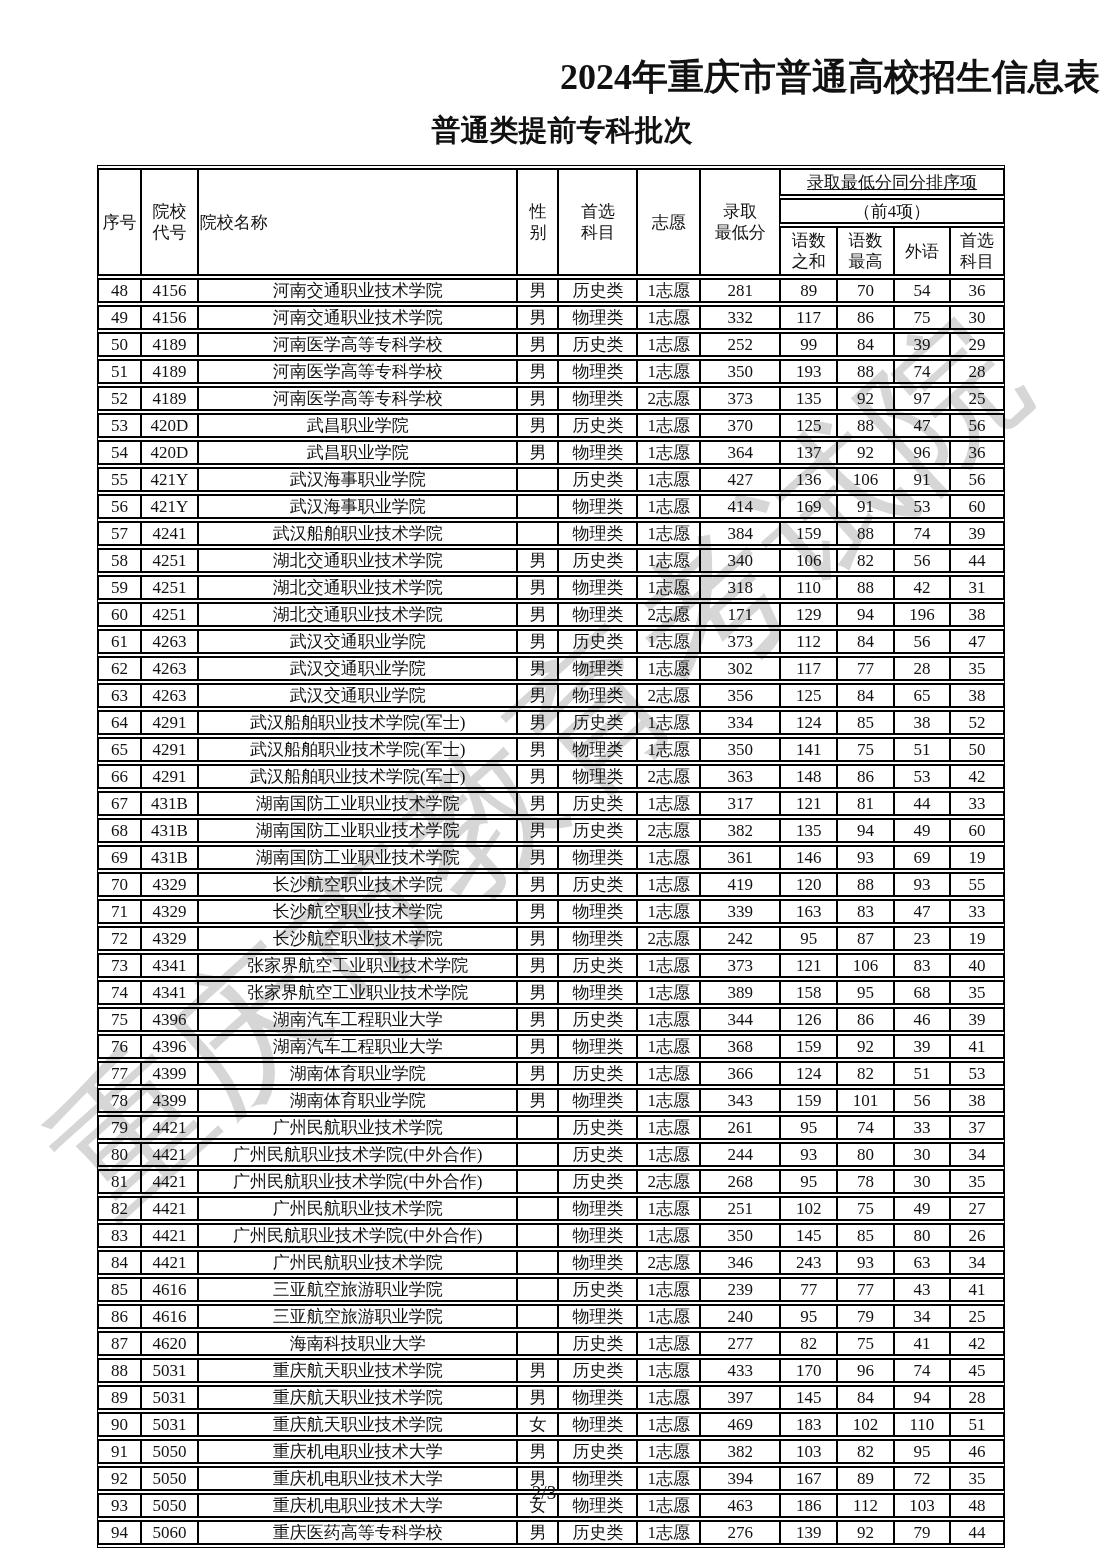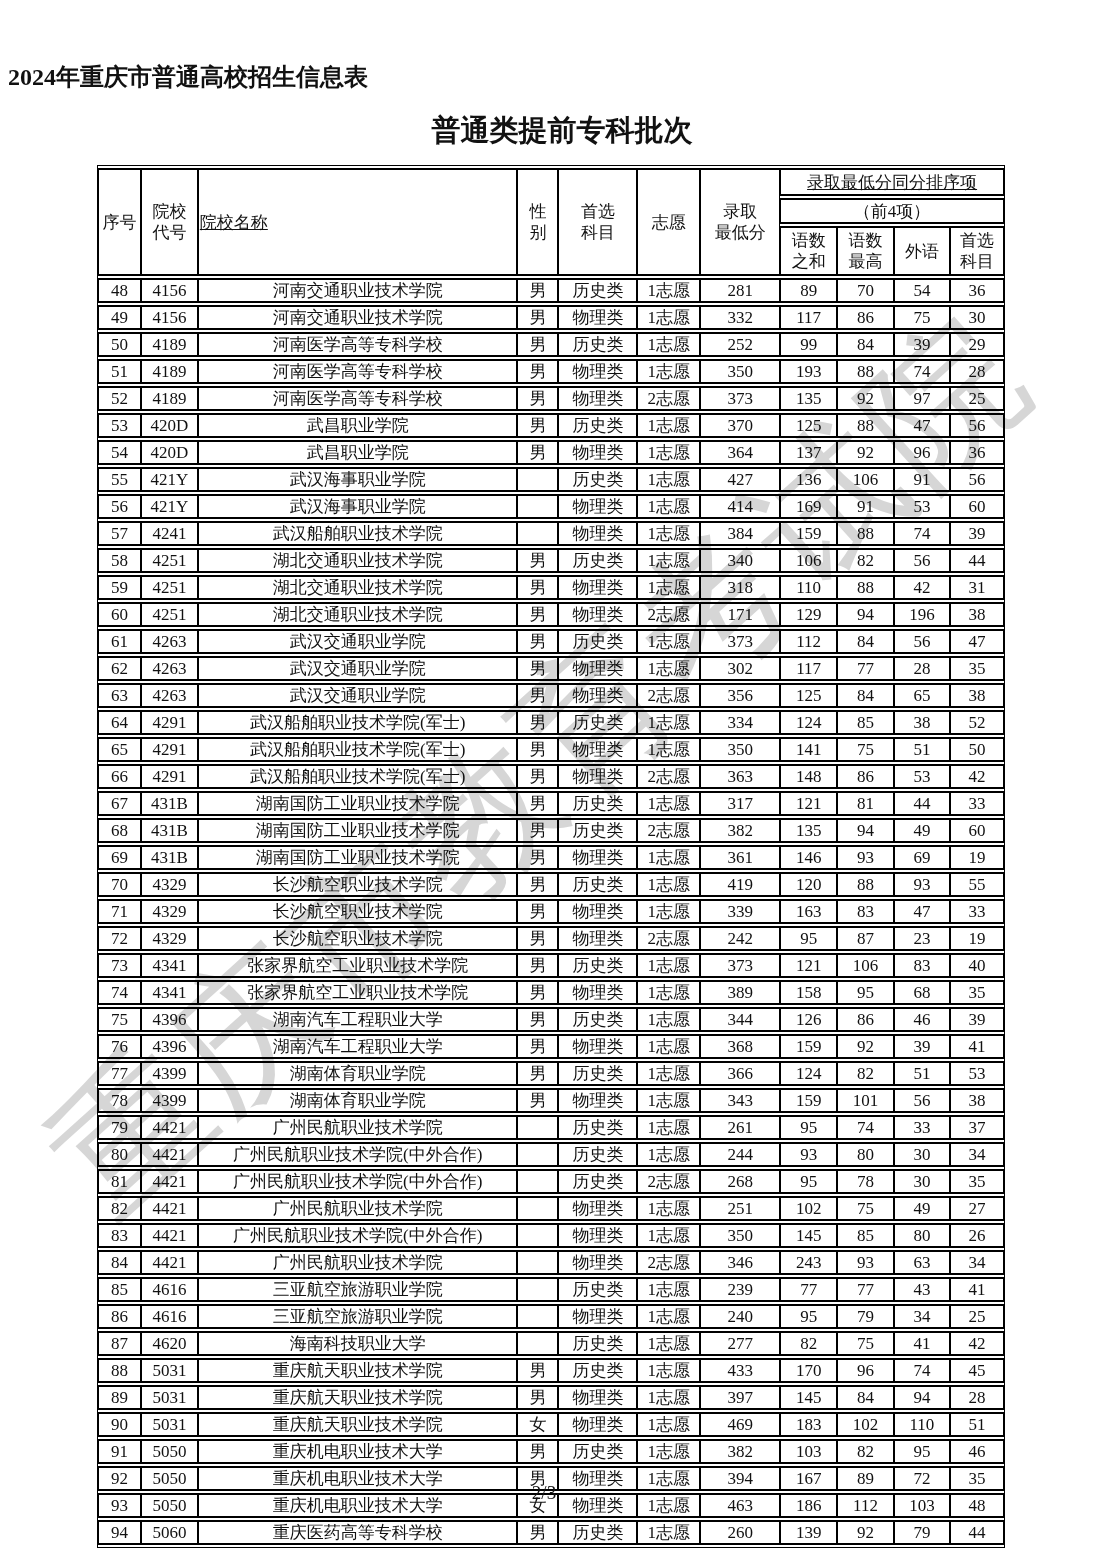--- a/index.html
+++ b/index.html
@@ -22,23 +22,23 @@
     text-align:center;
     transform:rotate(-42deg);
     transform-origin:center;
     font-size:150px;
     letter-spacing:6px;
     color:rgba(128,128,128,0.32);
     white-space:nowrap;
     pointer-events:none;
   }
   .title{
-    margin:55px 0 0 8px;
-    text-align:left;
-    font-size:24px;
+    margin:55px 0 0 0;
+    text-align:right;
+    font-size:36px;
     line-height:44px;
     font-weight:700;
   }
   .subtitle{
     margin:14px 0 0 0;
     text-align:center;
     font-size:29px;
     line-height:34px;
     font-weight:700;
     padding-left:24px;
@@ -67,21 +67,21 @@
     font-weight:normal;
   }
   .tbl th{white-space:pre-line;}
   .tbl td{height:19px;white-space:nowrap;}
   .h-group{height:24px;text-decoration:underline;}
   .h-sub{height:22px;}
   .h-cols{height:46px;}
   .al-l{text-align:left;}
   .al-r{text-align:right;padding-right:3px;}
   .pad{padding-left:4px;}
-  th.pad{text-align:left;text-decoration:underline;}
+  th.pad{text-align:left;}
   .pageno{
     position:absolute;
     left:0;
     right:12px;
     top:1482px;
     text-align:center;
     font-size:19px;
   }
 </style>
 </head>
@@ -734,21 +734,21 @@
           <td>103</td>
           <td>48</td>
         </tr>
         <tr>
           <td class="al-r">94</td>
           <td class="al-l">5060</td>
           <td class="al-l pad">重庆医药高等专科学校</td>
           <td>男</td>
           <td>历史类</td>
           <td>1志愿</td>
-          <td>260</td>
+          <td>276</td>
           <td>139</td>
           <td>92</td>
           <td>79</td>
           <td>44</td>
         </tr>
       </tbody>
   </table>
 
   <div class="pageno">2/3</div>
 </div>

